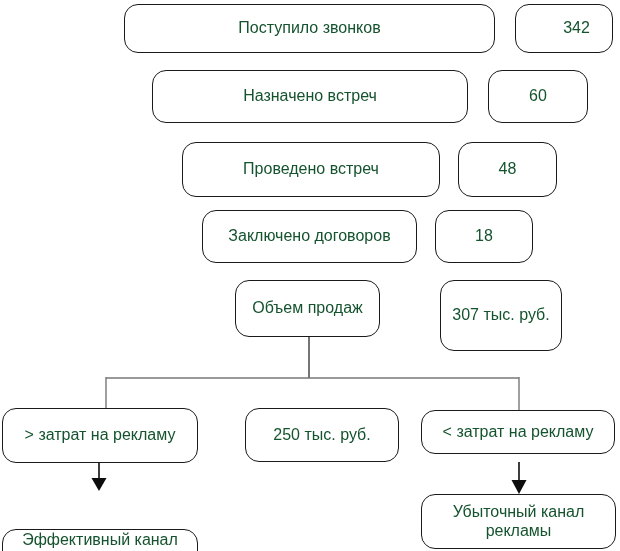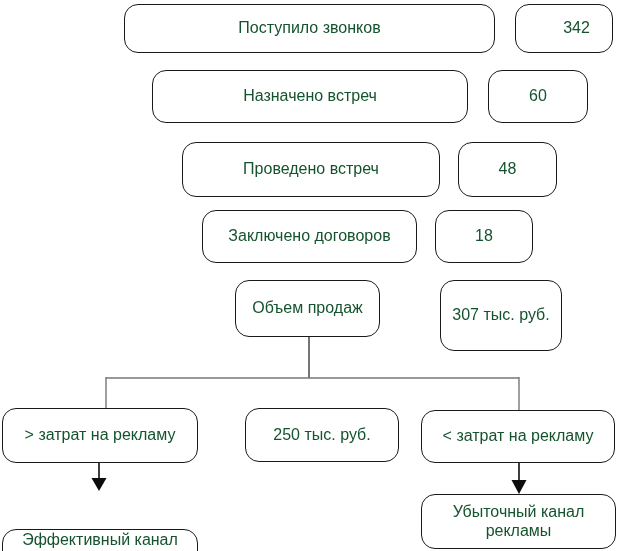--- a/index.html
+++ b/index.html
@@ -46,21 +46,21 @@
   .n5l { left: 235px; top: 280px; width: 145px; height: 57px; }
   
   .n1v { left: 515px; top: 4px;   width: 98px;  height: 49px; padding-left: 31px; }
   .n2v { left: 488px; top: 70px;  width: 100px; height: 53px; }
   .n3v { left: 458px; top: 142px; width: 99px;  height: 55px; }
   .n4v { left: 435px; top: 210px; width: 98px;  height: 53px; }
   .n5v { left: 400px; top: 280px; width: 122px; height: 71px; margin-left: 40px; }
   
   .bL  { left: 2px;   top: 408px; width: 196px; height: 55px; }
   .bM  { left: 233px; top: 408px; width: 154px; height: 54px; margin-left: 12px; }
-  .bR  { left: 421px; top: 410px; width: 194px; height: 53px; border-radius: 14px; }
+  .bR  { left: 421px; top: 410px; width: 194px; height: 44px; border-radius: 14px; }
   
   .oL  { left: 2px;   top: 490px; width: 196px; height: 40px; margin-top: 39px; }
   .oR  { left: 421px; top: 494px; width: 195px; height: 55px; }
 </style>
 </head>
 <body>
 
 <div class="canvas">
 
   <svg class="connectors" viewBox="0 0 620 551" xmlns="http://www.w3.org/2000/svg">

